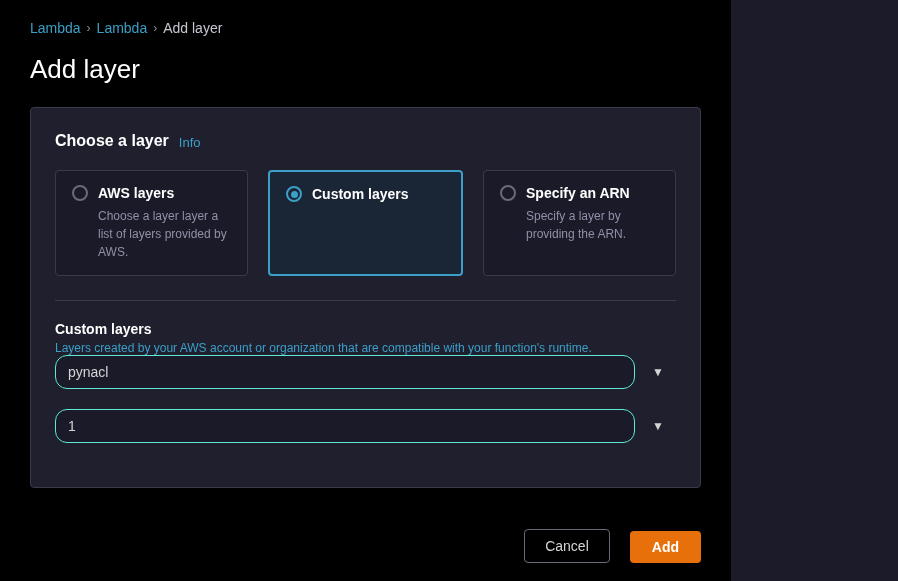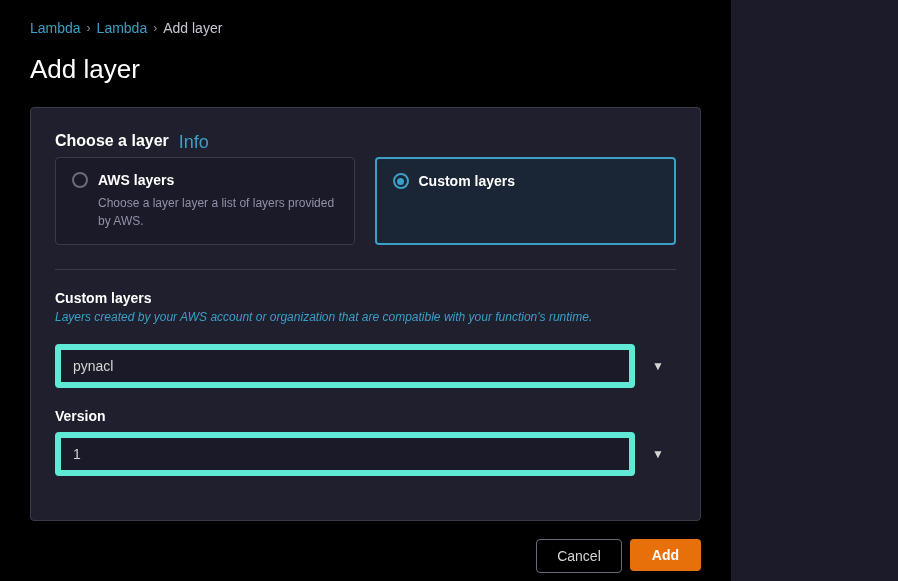--- a/index.html
+++ b/index.html
@@ -55,32 +55,32 @@
     
     .card {
       background-color: #1f1f2e;
       border: 1px solid #3a3a4a;
       border-radius: 4px;
       padding: 24px;
     }
 
     .section-header {
       display: flex;
-      align-items: flex-start;
+      align-items: flex-end;
       gap: 10px;
-      margin-bottom: 4px;
+      margin-bottom: 20px;
     }
     .section-title {
       font-size: 16px;
       font-weight: 600;
       color: #ffffff;
     }
     .info-link {
       color: #3b9fc7;
-      font-size: 18px;
+      font-size: 13px;
       cursor: pointer;
       text-decoration: none;
     }
 
     .section-description {
       color: #b0b0c0;
       font-size: 13px;
       margin-bottom: 20px;
     }
 
@@ -159,37 +159,36 @@
     
     .subsection-title {
       font-size: 14px;
       font-weight: 600;
       color: #ffffff;
       margin-bottom: 4px;
     }
     .subsection-description {
       font-size: 12px;
       color: #3b9fc7;
-      margin-bottom: 20px;
-      font-style: italic;
+      margin-bottom: 0;
     }
 
     
     .select-wrapper {
       position: relative;
       margin-bottom: 20px;
     }
     .select-field {
       width: 100%;
       max-width: 580px;
       background: #1a1a28;
-      border: 6px solid #5eead4;
+      border: 1px solid #5eead4;
       color: #d4d4d4;
       padding: 8px 36px 8px 12px;
-      border-radius: 4px;
+      border-radius: 12px;
       font-size: 14px;
       appearance: none;
       cursor: pointer;
       outline: none;
     }
     .select-arrow {
       position: absolute;
       right: 12px;
       top: 50%;
       transform: translateY(-50%);
@@ -201,25 +200,25 @@
     .version-label {
       font-size: 14px;
       font-weight: 600;
       color: #ffffff;
       margin-bottom: 8px;
     }
 
     
     .footer {
       position: absolute;
-      bottom: 8px;
+      bottom: 18px;
       right: 30px;
       display: flex;
-      gap: 8px;
-      align-items: flex-start;
+      gap: 20px;
+      align-items: flex-end;
     }
 
     .btn-cancel {
       background: transparent;
       border: 1px solid #6a6a7a;
       color: #d4d4d4;
       padding: 8px 20px;
       border-radius: 4px;
       font-size: 14px;
       cursor: pointer;
@@ -268,37 +267,43 @@
         <p class="option-card-desc">Choose a layer layer a list of layers provided by AWS.</p>
       </div>
 
       <div class="option-card selected">
         <div class="option-card-header">
           <div class="radio-btn checked"></div>
           <span class="option-card-title">Custom layers</span>
         </div>
       </div>
 
+      <div class="option-card">
+        <div class="option-card-header">
+          <div class="radio-btn"></div>
+          <span class="option-card-title">Specify an ARN</span>
+        </div>
+        <p class="option-card-desc">Specify a layer by providing the ARN.</p>
+      </div>
 
     </div>
 
     <hr class="divider">
 
     <div>
       <p class="subsection-title">Custom layers</p>
       <p class="subsection-description">Layers created by your AWS account or organization that are compatible with your function's runtime.</p>
 
       <div class="select-wrapper">
         <select class="select-field">
           <option>pynacl</option>
         </select>
         <span class="select-arrow">▼</span>
       </div>
 
-      <p class="version-label">Version</p>
       <div class="select-wrapper">
         <select class="select-field">
           <option>1</option>
         </select>
         <span class="select-arrow">▼</span>
       </div>
     </div>
 
   </div>
 

